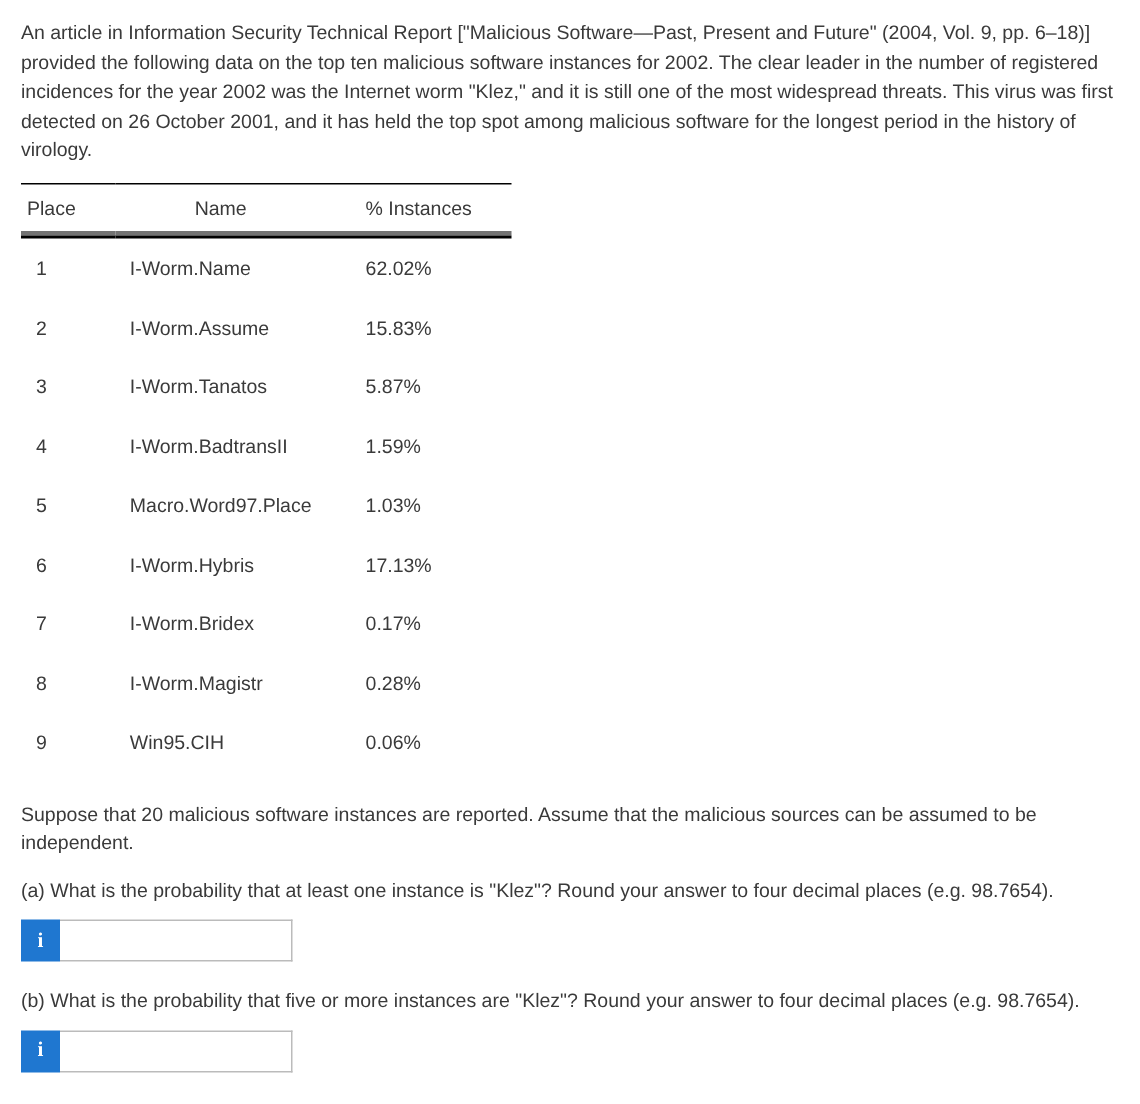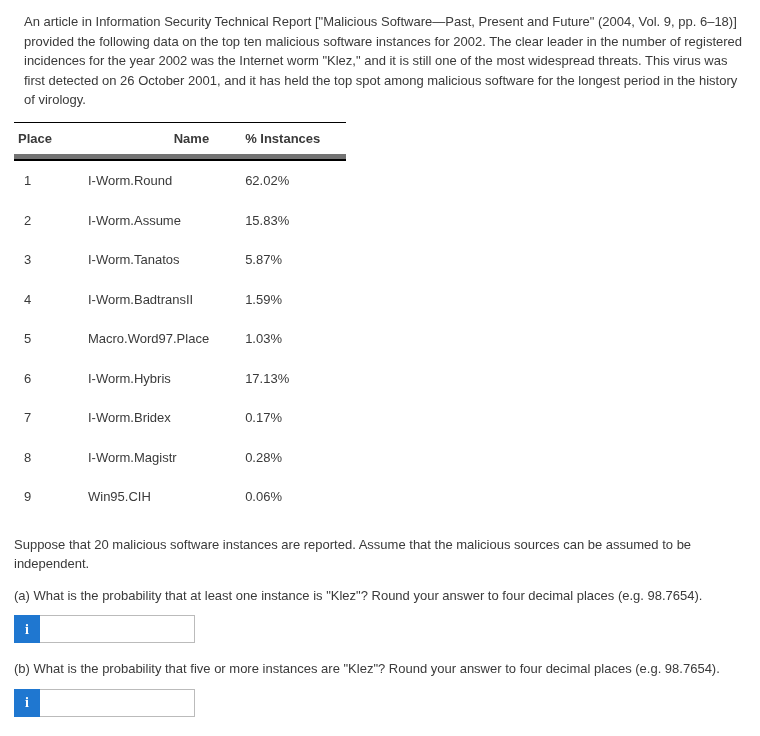--- a/index.html
+++ b/index.html
@@ -5,32 +5,32 @@
     * { box-sizing: border-box; margin: 0; padding: 0; }
     body {
       font-family: -apple-system, BlinkMacSystemFont, "Segoe UI", Arial, sans-serif;
       font-size: 13px;
       color: #3a3a3a;
       background: #fff;
       padding: 12px 14px;
       width: 760px;
       line-height: 1.5;
     }
-    .intro { margin-bottom: 12px; margin-left: 10px; }
+    .intro { margin-bottom: 12px; }
     table.data {
       border-collapse: collapse;
       margin: 8px 0 18px 0;
       font-size: 13px;
     }
     table.data th {
-      text-align: right;
-      font-weight: 700;
+      text-align: center;
+      font-weight: 400;
       padding: 6px 26px 6px 10px;
       border-top: 1px solid #000;
-      border-bottom: 5px solid #737373;
+      border-bottom: 3px solid #737373;
       position: relative;
     }
     table.data thead tr th:first-child { padding-left: 4px; }
     table.data thead::after{
       content:"";
       display:table-row;
     }
     table.data tbody tr:first-child td{
       border-top: 2px solid #000;
     }
@@ -79,21 +79,21 @@
   <thead>
     <tr>
       <th>Place</th>
       <th>Name</th>
       <th>% Instances</th>
     </tr>
   </thead>
   <tbody>
     <tr>
         <td>1</td>
-        <td>I-Worm.Round</td>
+        <td>I-Worm.Name</td>
         <td>62.02%</td>
       </tr>
     <tr>
         <td>2</td>
         <td>I-Worm.Assume</td>
         <td>15.83%</td>
       </tr>
     <tr>
         <td>3</td>
         <td>I-Worm.Tanatos</td>

